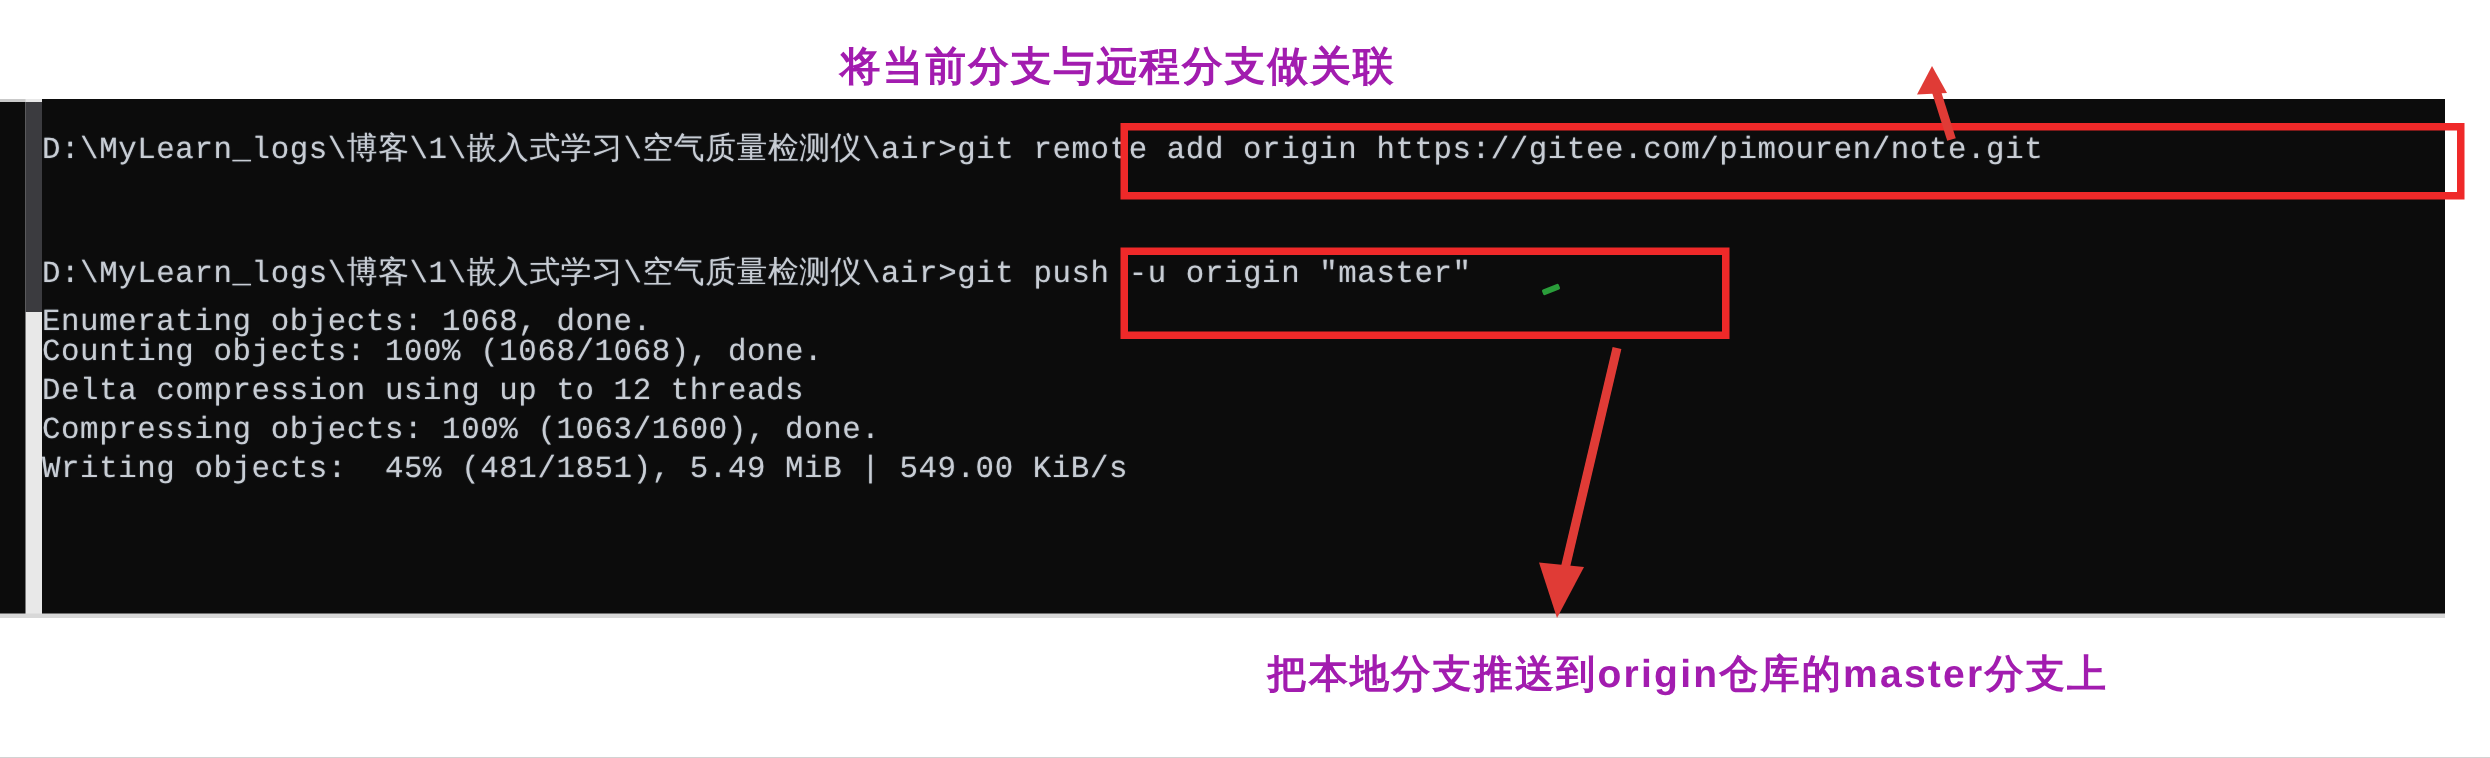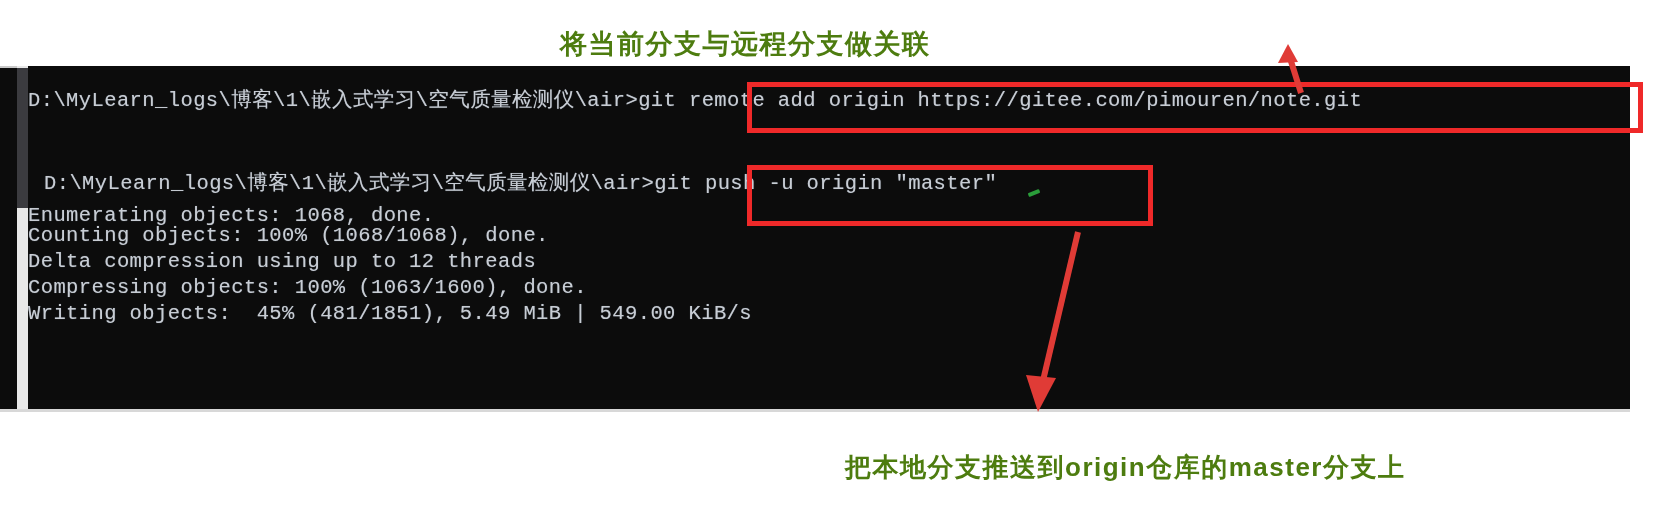--- a/index.html
+++ b/index.html
@@ -76,28 +76,28 @@
   
   .red-box {
     position: absolute;
     border: 5px solid #ef2929;
     background: transparent;
   }
 
   
   .anno-text {
     position: absolute;
-    color: #4d7c0f;
+    color: #a21caf;
     font-family: "Liberation Sans", sans-serif;
     font-size: 27px;
     font-weight: 700;
     white-space: nowrap;
     letter-spacing: 1.5px;
   }
-  .anno-text.small { font-size: 26px; margin-top: 18px; }
+  .anno-text.small { font-size: 26px; }
 
   
   .arrow-layer {
     position: absolute;
     left: 0; top: 0;
     width: 1660px; height: 505px;
     pointer-events: none;
   }
 </style>
 </head>
@@ -107,21 +107,21 @@
 
   <div class="terminal-outer">
     <div class="terminal-rule-top"></div>
 
     <div class="scroll-track"></div>
     <div class="scroll-thumb"></div>
 
     <div class="term-screen">
       <div class="term-line" style="top:22px;">D:\MyLearn_logs\博客\1\嵌入式学习\空气质量检测仪\air&gt;git remote add origin https://gitee.com/pimouren/note.git</div>
       <div class="term-line" style="top:48px;"></div>
-      <div class="term-line" style="top:105px;padding-left:16px;">D:\MyLearn_logs\博客\1\嵌入式学习\空气质量检测仪\air&gt;git push -u origin "master"</div>
+      <div class="term-line" style="top:105px;">D:\MyLearn_logs\博客\1\嵌入式学习\空气质量检测仪\air&gt;git push -u origin "master"</div>
       <div class="term-line" style="top:137px;">Enumerating objects: 1068, done.</div>
       <div class="term-line" style="top:157px;">Counting objects: 100% (1068/1068), done.</div>
       <div class="term-line" style="top:183px;">Delta compression using up to 12 threads</div>
       <div class="term-line" style="top:209px;">Compressing objects: 100% (1063/1600), done.</div>
       <div class="term-line" style="top:235px;">Writing objects:  45% (481/1851), 5.49 MiB | 549.00 KiB/s</div>
 
       <div class="green-tick" style="left:1000px; top:125px;"></div>
     </div>
 
     <div class="terminal-rule-bottom"></div>

